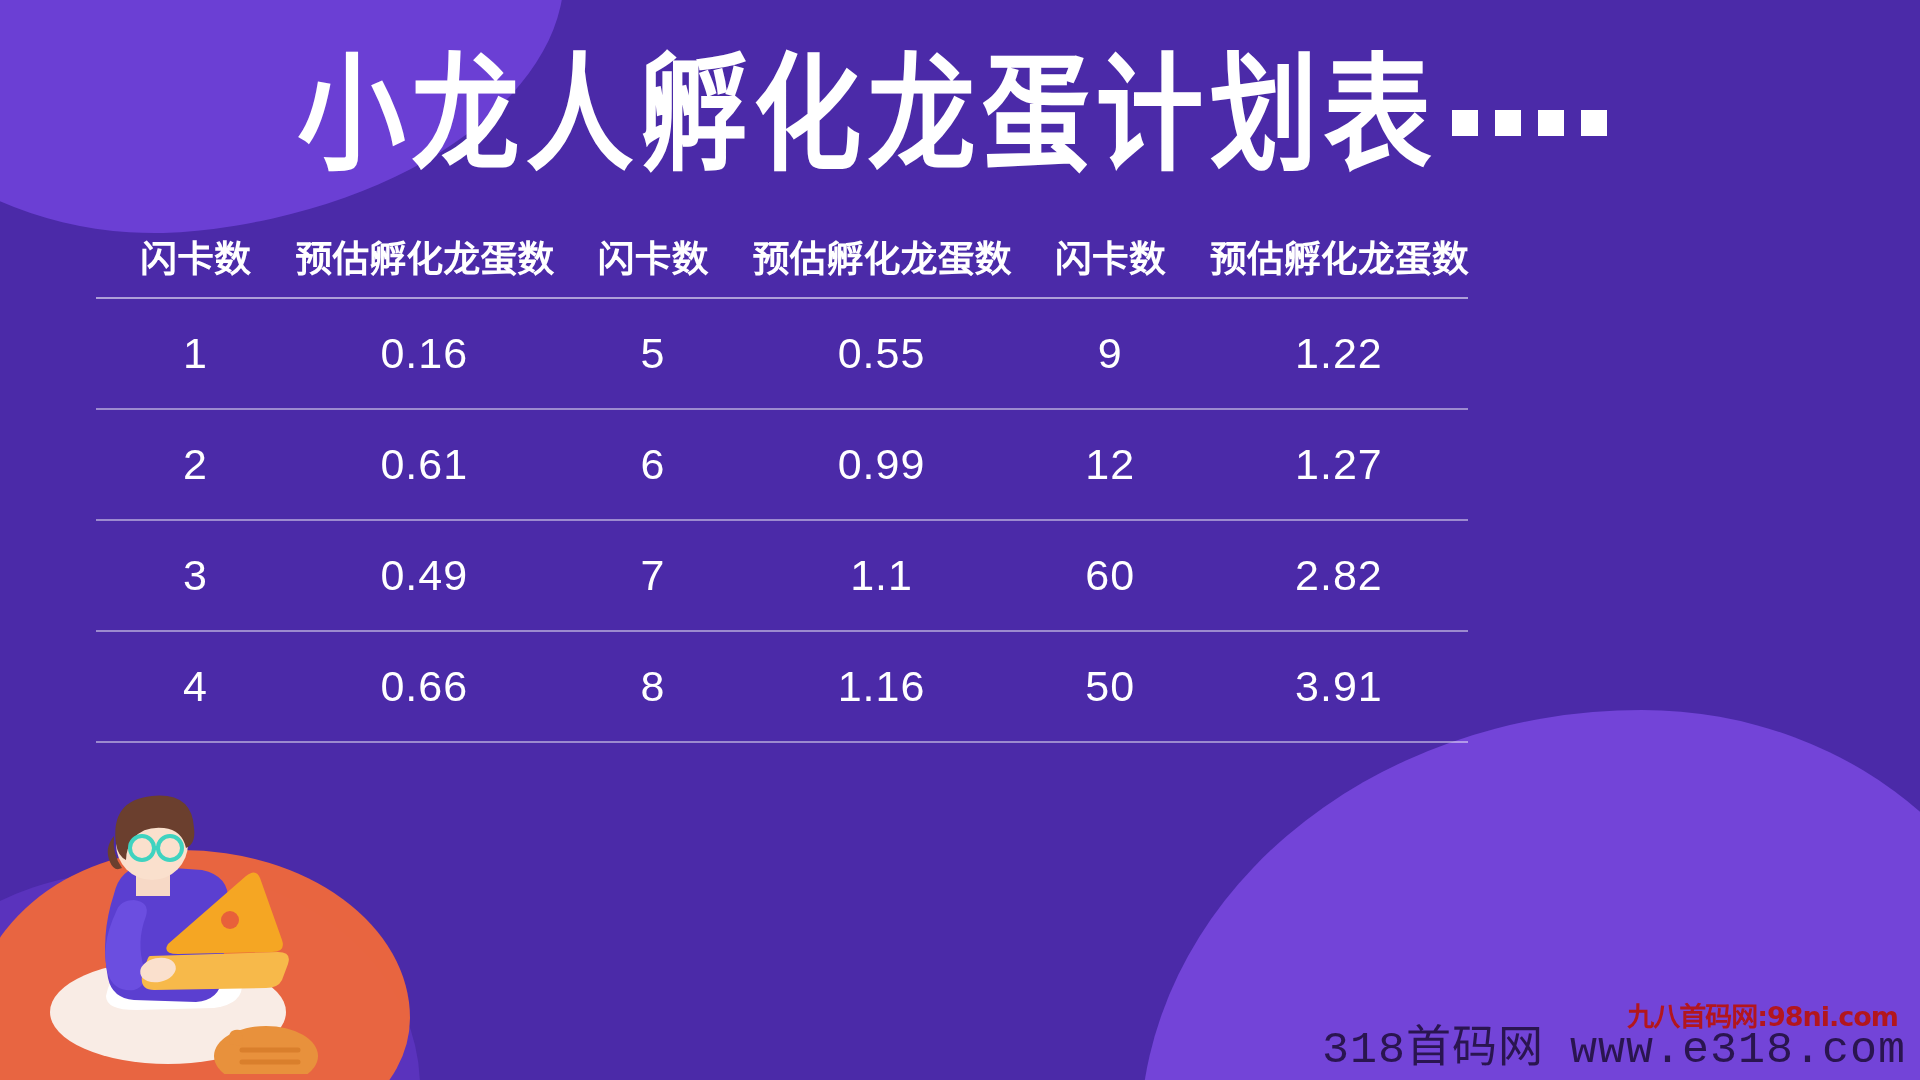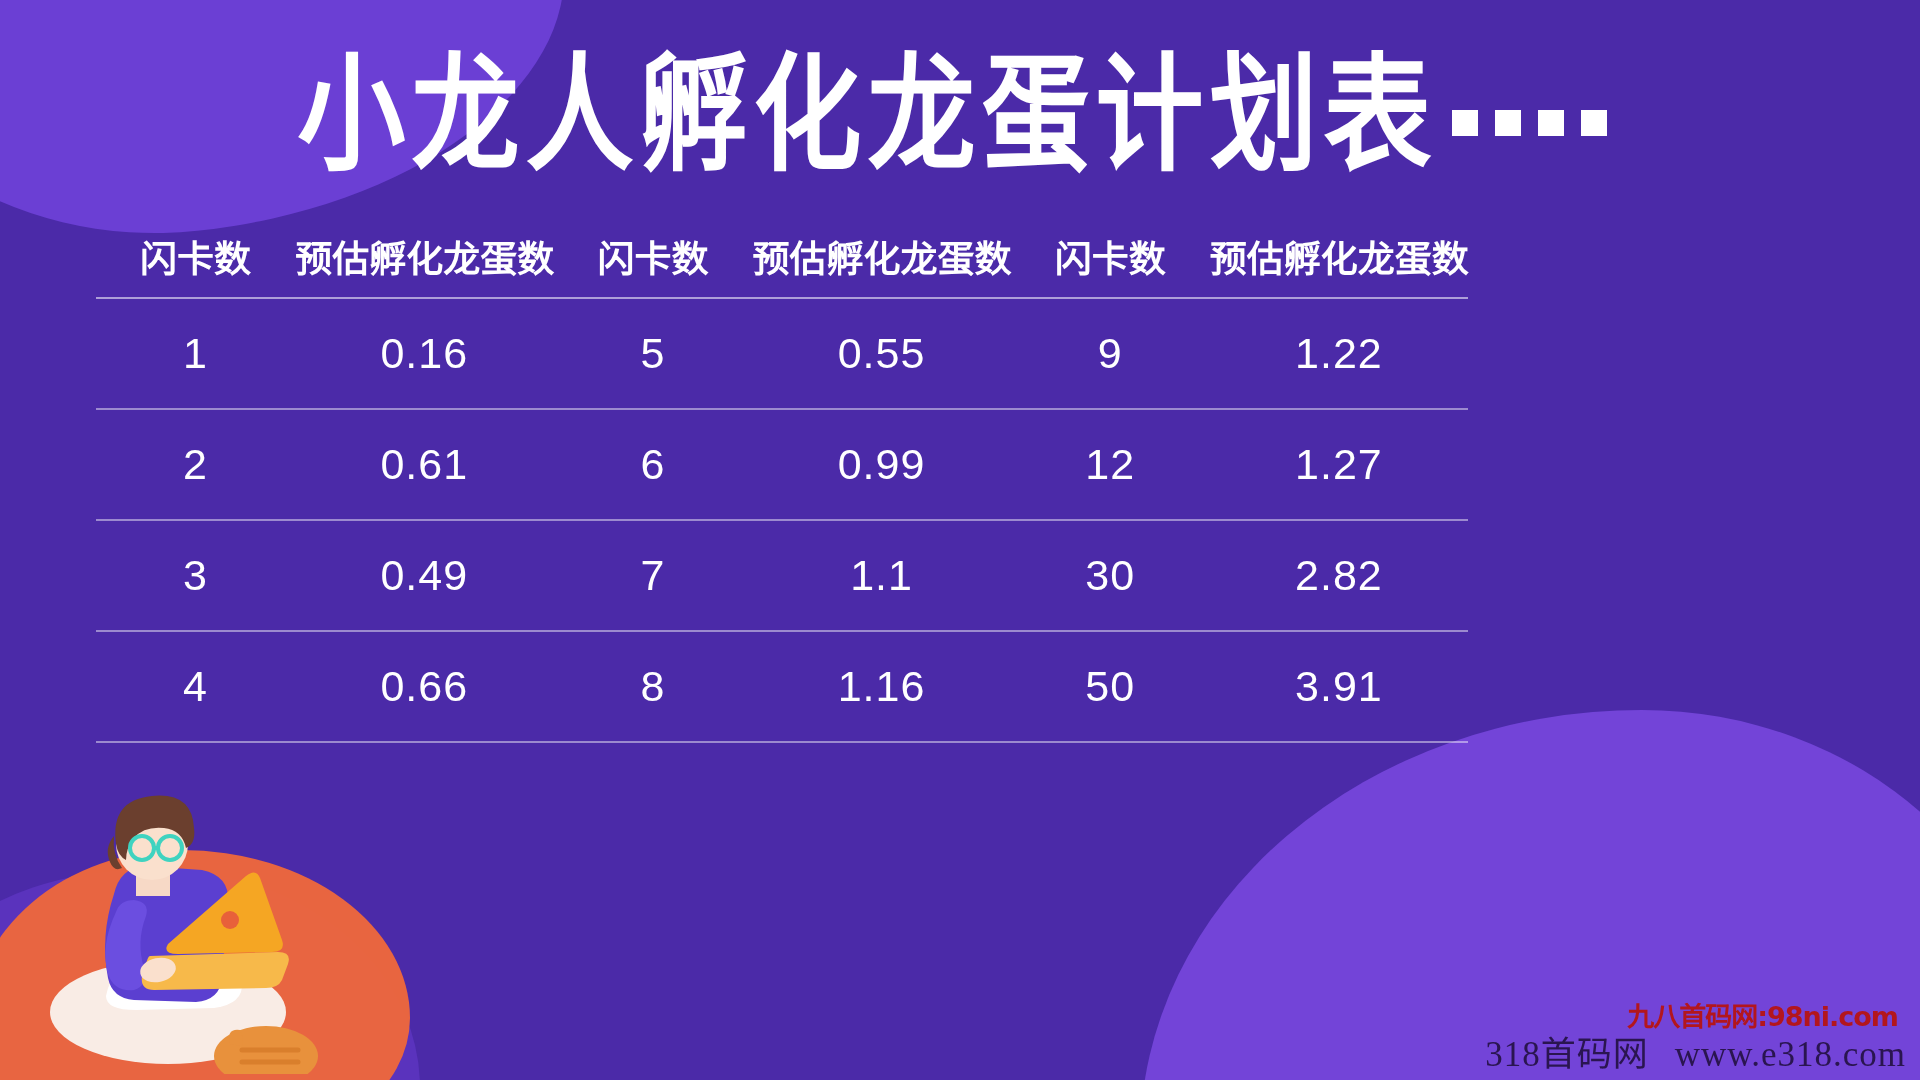--- a/index.html
+++ b/index.html
@@ -137,22 +137,22 @@
     font-weight:bold;
     font-size:27px;
     letter-spacing:-1px;
     white-space:nowrap;
     z-index:9;
   }
   .wm-dark {
     position:absolute;
     right:14px; bottom:4px;
     color:#2a1550;
-    font-family:Liberation Serif, serif;
-    font-size:35px;
+    font-family:Liberation Mono, monospace;
+    font-size:45px;
     letter-spacing:1px;
     white-space:nowrap;
     z-index:9;
     margin-left:38px;
   }
   .wm-dark .wm-gap { display:inline-block; width:26px; }
 </style>
 </head>
 <body>
 
@@ -204,21 +204,21 @@
         <td>6</td>
         <td>0.99</td>
         <td>12</td>
         <td>1.27</td>
       </tr>
       <tr>
         <td>3</td>
         <td>0.49</td>
         <td>7</td>
         <td>1.1</td>
-        <td>30</td>
+        <td>60</td>
         <td>2.82</td>
       </tr>
       <tr>
         <td>4</td>
         <td>0.66</td>
         <td>8</td>
         <td>1.16</td>
         <td>50</td>
         <td>3.91</td>
       </tr>

